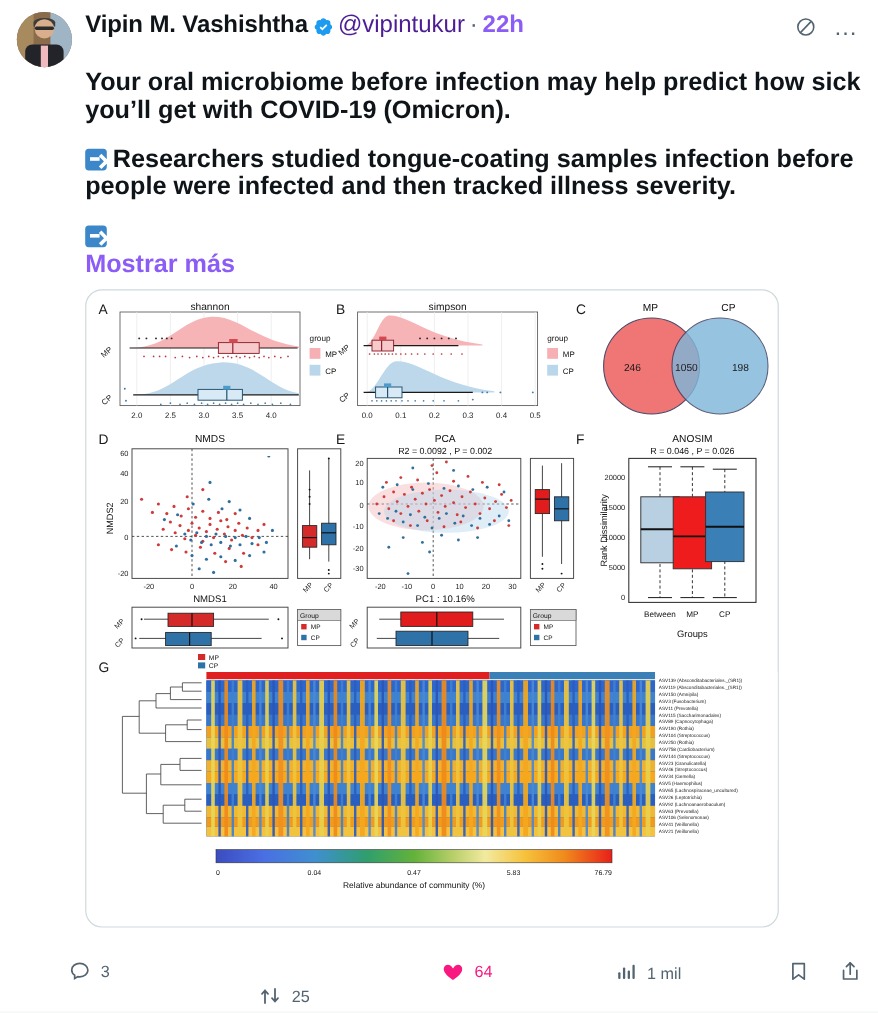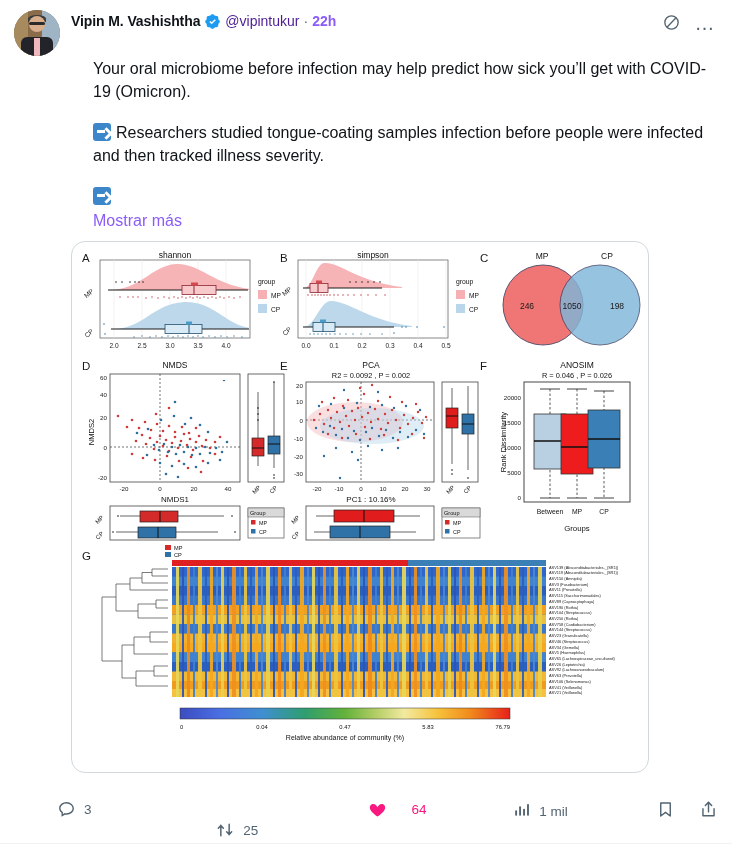--- a/index.html
+++ b/index.html
@@ -23,35 +23,35 @@
   .avatar .bg-l { position:absolute; left:0; top:0; width:34%; height:100%; background:#a88a5f; }
   .avatar .bg-r { position:absolute; right:0; top:0; width:40%; height:100%; background:#9fb4c4; }
   .avatar .bg-m { position:absolute; left:30%; top:0; width:36%; height:100%; background:#8a6c4a; }
   .avatar .head-s { position:absolute; left:32%; top:14%; width:36%; height:34%; border-radius:50%; background:#d8ae8c; }
   .avatar .hair { position:absolute; left:30%; top:11%; width:40%; height:16%; border-radius:50% 50% 0 0; background:#3b3b3b; }
   .avatar .glass { position:absolute; left:33%; top:26%; width:34%; height:7%; background:#2b2b2b; border-radius:2px; }
   .avatar .suit { position:absolute; left:16%; top:58%; width:68%; height:42%; background:#23242a; border-radius:6px 6px 0 0; }
   .avatar .tie { position:absolute; left:43%; top:60%; width:14%; height:40%; background:#f0b9bd; }
 
   .names { flex: 1 1 auto; min-width: 0; padding-top: 1px; }
-  .nameline { display: flex; align-items: center; flex-wrap: nowrap; font-size: 14px; line-height: 20px; }
+  .nameline { display: flex; align-items: flex-end; flex-wrap: nowrap; font-size: 20px; line-height: 20px; }
   .dispname { font-weight: bold; color:#0f1419; letter-spacing: -0.1px; }
   .verified { width: 17px; height: 17px; margin: 0 4px 0 4px; flex: 0 0 17px; }
   .handle { color:#4c1d95; font-weight: normal; }
   .dot { color:#536471; margin: 0 4px; }
   .time { color:#8b5cf6;font-weight:bold; }
 
   .hdr-actions { position: absolute; right: 16px; top: 13px; display: flex; align-items: center; gap: 14px; }
   .icon-btn { color:#536471; cursor: pointer; display:flex; align-items:center; }
   .ellipsis { font-size: 20px; line-height: 12px; color:#536471; letter-spacing:1.5px; }
 
   
   .body-text {
-    margin-left: 79px; margin-top: 2px;
-    font-size: 16px; line-height: 22.5px; color:#0f1419;
+    margin-left: 57px; margin-top: 2px;
+    font-size: 21px; line-height: 22.5px; color:#0f1419;font-weight:bold;
   }
   .body-text p { margin: 0; }
   .para-gap { height: 19px; }
   .arrow-emoji {
     display: inline-block; width: 18px; height: 18px;
     background: #3b87c9; border-radius: 3px; position: relative;
     vertical-align: -3px; margin-right: 5px;
   }
   .arrow-emoji::after {
     content:""; position:absolute; left:3.5px; top:7px; width:8px; height:3.2px; background:#fff;
@@ -76,21 +76,21 @@
   
   svg { display:block; }
 
   
   .actions {
     position:absolute; left:57px; right:14px; bottom: 18px;
     display:flex; align-items:center; height: 34px;
   }
   .act { display:flex; align-items:center; color:#536471; font-size:13.5px; cursor:pointer; }
   .act .cnt { margin-left: 8px; }
-  .act.like { color:#f91880;gap:16px; }
+  .act.like { color:#f91880; }
   .a1 { width:165px; } .a2 { width:160px;margin-top:42px; } .a3 { width:150px; } .a4 { width:150px;align-items:flex-end; }
   .act.bm { margin-left:auto; margin-right: 24px; }
   .sep { position:absolute; left:0; right:0; bottom:0; height:1px; background:#eff3f4; }
 </style>
 </head>
 <body>
 
 <div class="tweet">
 
   <div class="head">

